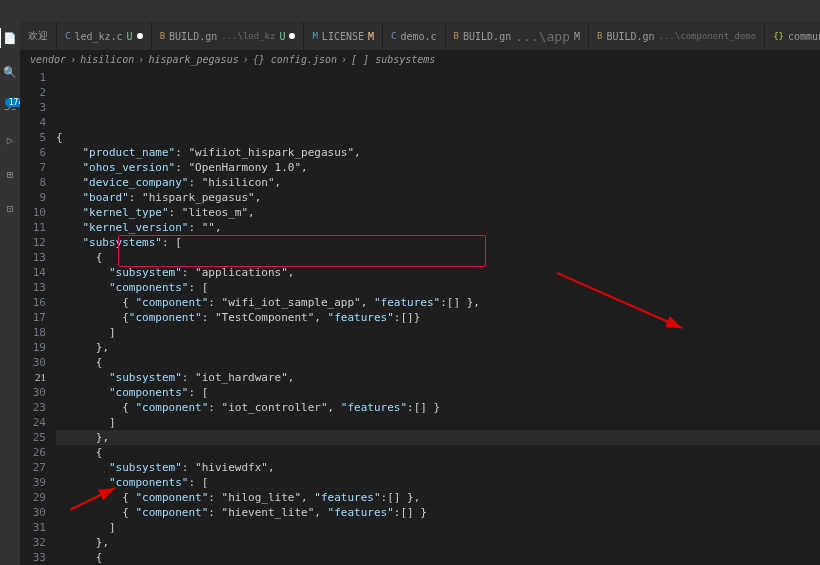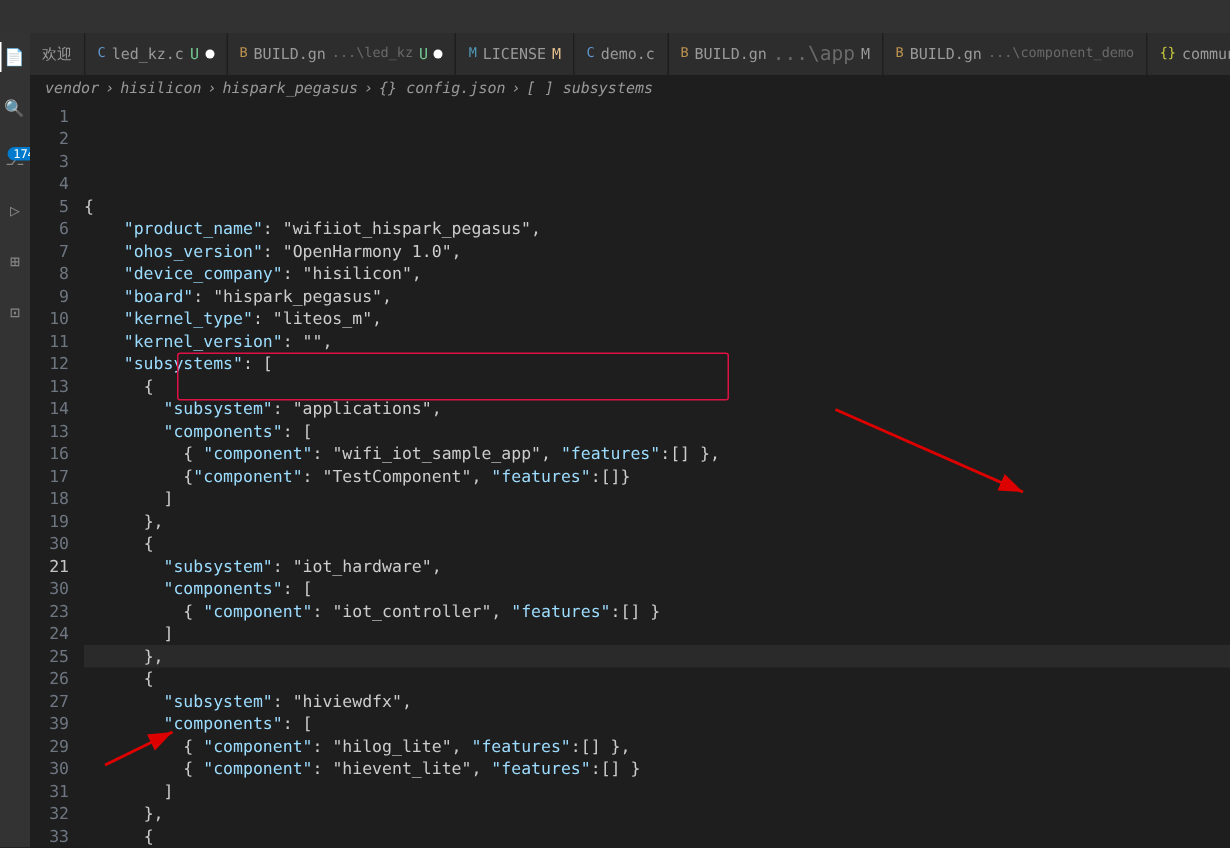--- a/index.html
+++ b/index.html
@@ -18,21 +18,21 @@
 .editor-area { flex: 1; display: flex; flex-direction: column; background: #1e1e1e; }
 .tabs { display: flex; height: 28px; background: #252526; overflow: hidden; }
 .tab { display: flex; align-items: center; padding: 0 8px; gap: 4px; font-size: 10px; background: #2d2d2d; color: #999; border-right: 1px solid #1e1e1e; white-space: nowrap; cursor: pointer; }
 .tab .ficon { font-size: 9px; }
 .tab .dot { width: 6px; height: 6px; border-radius: 50%; background: #fff; }
 .breadcrumb { height: 18px; display: flex; align-items: center; padding: 0 10px; font-size: 10px; color: #999; gap: 4px; }
 .breadcrumb span { color: #999; font-style: italic; }
 .code-area { flex: 1; display: flex; overflow: hidden; position: relative; }
 .gutter { width: 36px; background: #1e1e1e; text-align: right; padding-right: 10px; color: #6e7681; font-family: Consolas, monospace; font-size: 11px; line-height: 15px; padding-top: 2px; }
 .gutter .ln { height: 15px; }
-.gutter .ln.hl { color: #c6c6c6; }
+.gutter .ln.hl { color: #c6c6c6; font-family: Liberation Serif, serif; }
 .code { flex: 1; font-family: Consolas, monospace; font-size: 11px; line-height: 15px; padding-top: 2px; position: relative; white-space: pre; }
 .code .line { height: 15px; }
 .code .line.hl { background: #2a2a2a; }
 .pun { color: #cccccc; }
 .key { color: #9cdcfe; }
 .highlight-box { position: absolute; border: 1px solid #d14; border-radius: 2px; }
 .arrow { position: absolute; pointer-events: none; }
 .arrow svg { overflow: visible; }
 .ic-c { color: #6196cc; }
 .ic-b { color: #c09553; }

